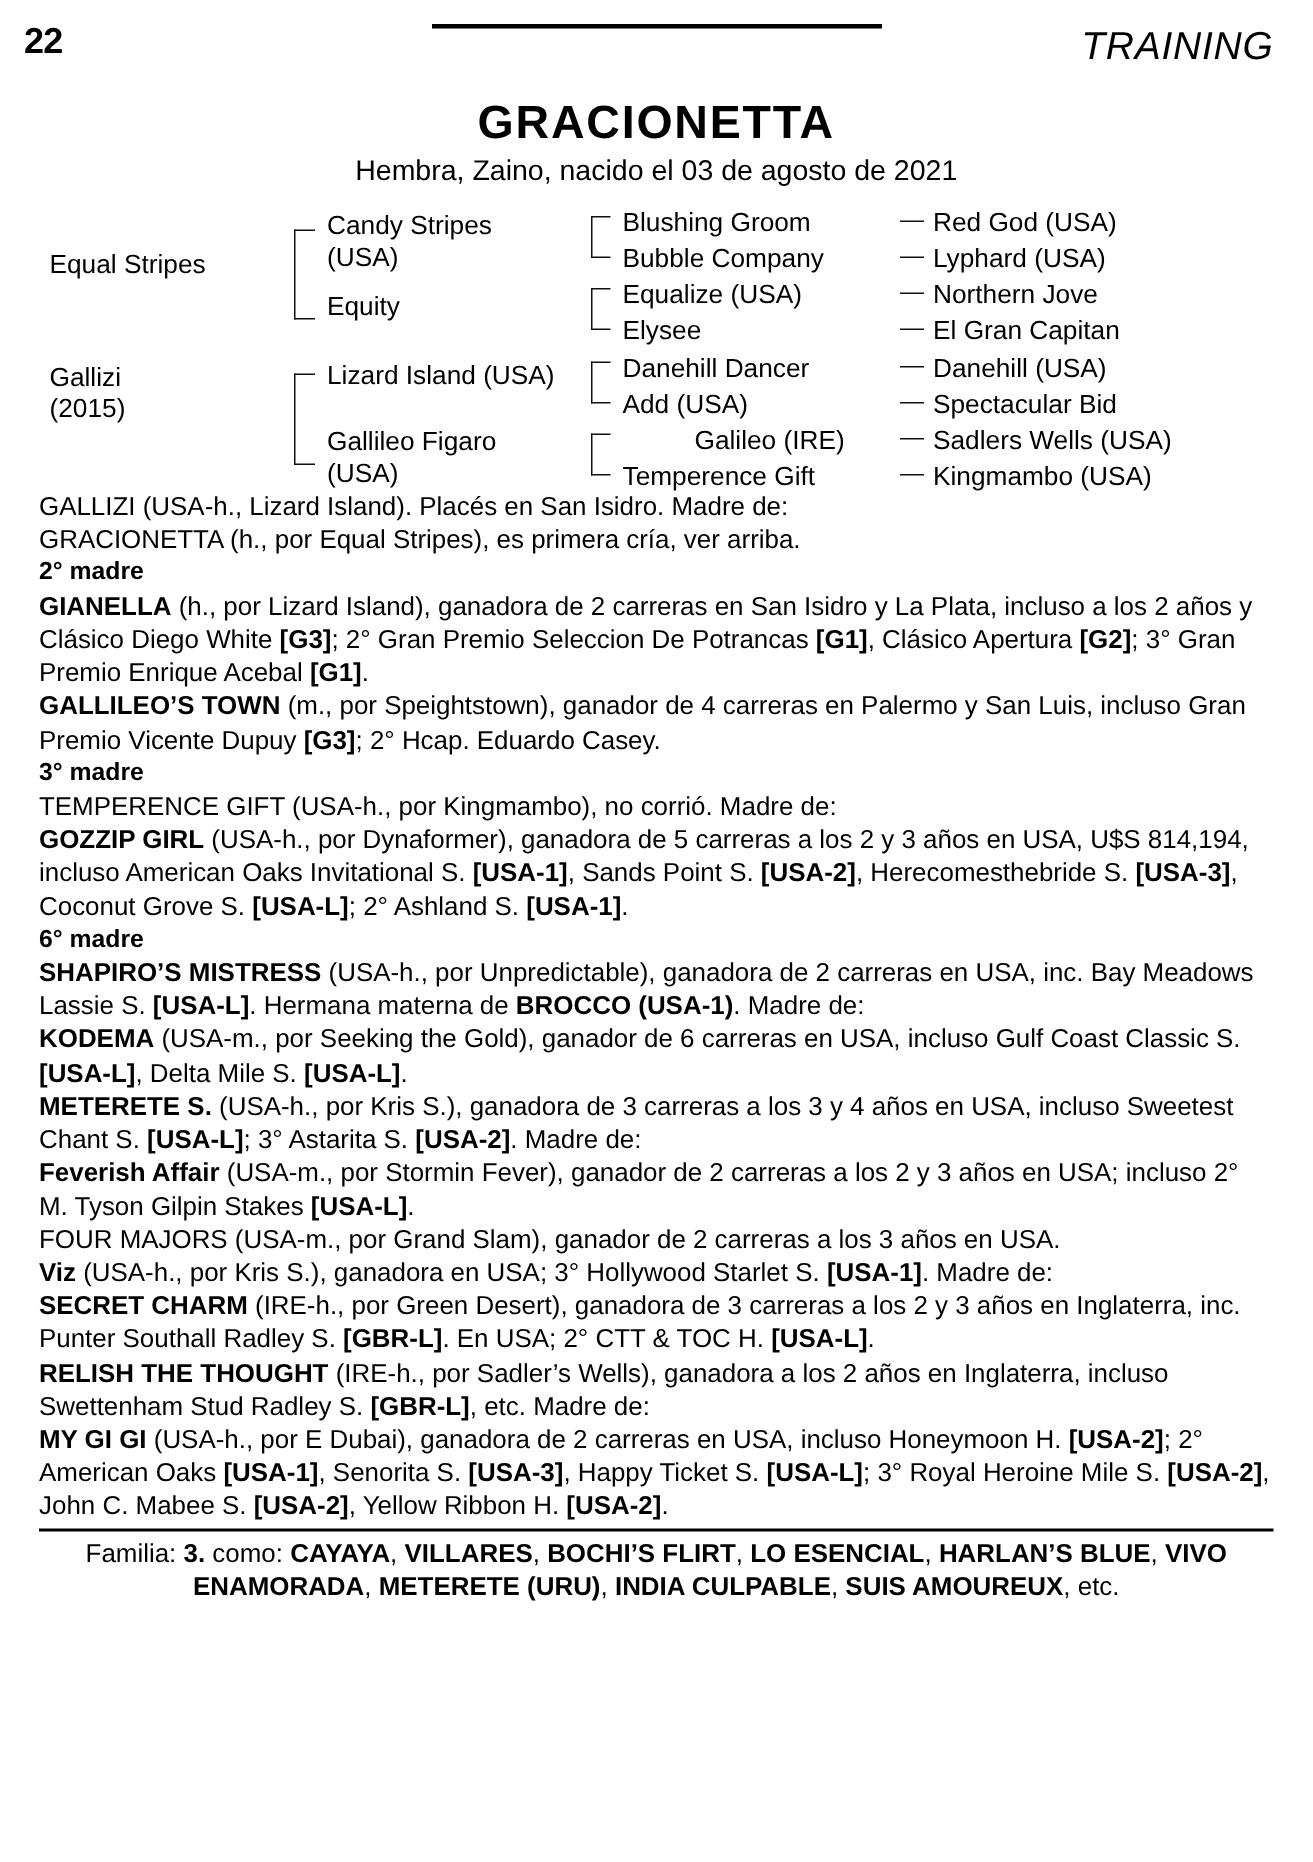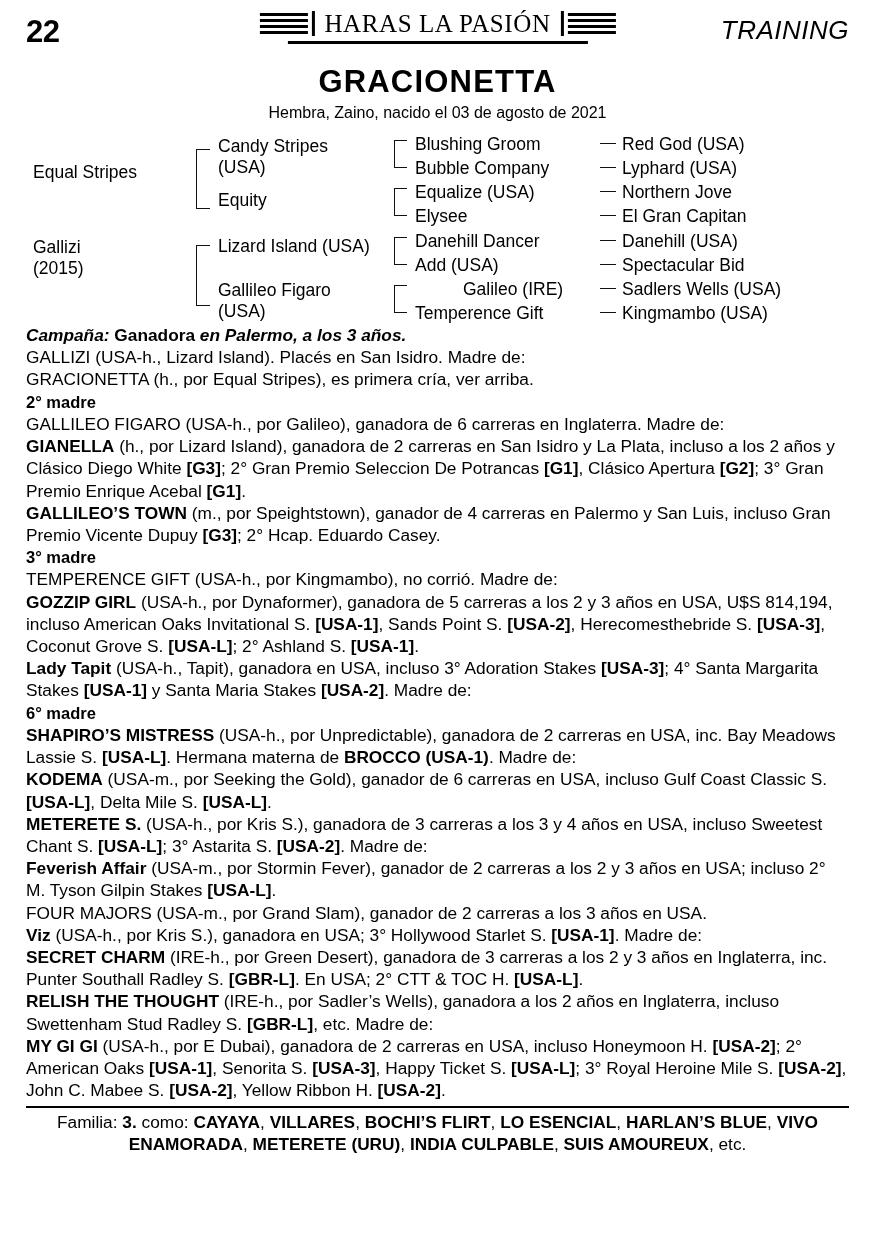--- a/index.html
+++ b/index.html
@@ -25,23 +25,23 @@
 
   
   .header {
     position: relative;
     height: 56px;
     padding: 0 22px;
     box-sizing: border-box;
   }
   .page-num {
     position: absolute;
-    left: 26px;
+    left: 16px;
     top: 14px;
-    font-size: 31px;
+    font-size: 24px;
     font-weight: bold;
     letter-spacing: -0.5px;
   }
   .brand {
     position: absolute;
     left: 50%;
     top: 11px;
     transform: translateX(-50%);
     display: flex;
     flex-direction: column;
@@ -87,21 +87,21 @@
   
   .horse-title {
     text-align: center;
     font-size: 31px;
     font-weight: bold;
     letter-spacing: 1.2px;
     margin-top: 8px;
   }
   .horse-sub {
     text-align: center;
-    font-size: 16px;
+    font-size: 19px;
     margin-top: 4px;
   }
 
   
   .pedigree {
     position: relative;
     margin-top: 10px;
     height: 190px;
     font-size: 17.5px;
   }
@@ -186,37 +186,20 @@
 </style>
 </head>
 <body>
 
 <div class="page">
 
   <div class="header">
     <div class="page-num">22</div>
 
     <div class="brand">
-      <div class="brand-row">
-        <div class="stripes">
-          <div class="bar"></div>
-            <div class="bar"></div>
-            <div class="bar"></div>
-            <div class="bar"></div>
-        </div>
-        <div class="vrule"></div>
-        <div class="brand-name">HARAS LA PASIÓN</div>
-        <div class="vrule"></div>
-        <div class="stripes">
-          <div class="bar"></div>
-            <div class="bar"></div>
-            <div class="bar"></div>
-            <div class="bar"></div>
-        </div>
-      </div>
       <div class="brand-underline"></div>
     </div>
 
     <div class="training">TRAINING</div>
   </div>
 
   <div class="horse-title">GRACIONETTA</div>
   <div class="horse-sub">Hembra, Zaino, nacido el 03 de agosto de 2021</div>
 
   <div class="pedigree">
@@ -263,37 +246,30 @@
       <div class="cell" style="top:50px;"><span class="dash"></span><span>Northern Jove</span></div>
       <div class="cell" style="top:74px;"><span class="dash"></span><span>El Gran Capitan</span></div>
       <div class="cell" style="top:99px;"><span class="dash"></span><span>Danehill (USA)</span></div>
       <div class="cell" style="top:123px;"><span class="dash"></span><span>Spectacular Bid</span></div>
       <div class="cell" style="top:147px;"><span class="dash"></span><span>Sadlers Wells (USA)</span></div>
       <div class="cell" style="top:171px;"><span class="dash"></span><span>Kingmambo (USA)</span></div>
     </div>
   </div>
 
   <div class="body-text">
-    <div class="campana">
-      <span class="it">Campaña:</span>
-      <span class="reg">Ganadora</span>
-      <span class="it">en Palermo, a los 3 años.</span>
-    </div>
 
     <div id="generations-root">
         <p class="e ind0">GALLIZI (USA-h., Lizard Island). Placés en San Isidro. Madre de:</p>
         <p class="e ind1">GRACIONETTA (h., por Equal Stripes), es primera cría, ver arriba.</p>
         <div class="gen-head">2° madre</div>
-        <p class="e ind0">GALLILEO FIGARO (USA-h., por Galileo), ganadora de 6 carreras en Inglaterra. Madre de:</p>
         <p class="e ind2"><b>GIANELLA</b> (h., por Lizard Island), ganadora de 2 carreras en San Isidro y La Plata, incluso a los 2 años y Clásico Diego White <b>[G3]</b>; 2° Gran Premio Seleccion De Potrancas <b>[G1]</b>, Clásico Apertura <b>[G2]</b>; 3° Gran Premio Enrique Acebal <b>[G1]</b>.</p>
         <p class="e ind2"><b>GALLILEO’S TOWN</b> (m., por Speightstown), ganador de 4 carreras en Palermo y San Luis, incluso Gran Premio Vicente Dupuy <b>[G3]</b>; 2° Hcap. Eduardo Casey.</p>
         <div class="gen-head">3° madre</div>
         <p class="e ind0">TEMPERENCE GIFT (USA-h., por Kingmambo), no corrió. Madre de:</p>
         <p class="e ind2"><b>GOZZIP GIRL</b> (USA-h., por Dynaformer), ganadora de 5 carreras a los 2 y 3 años en USA, U$S 814,194, incluso American Oaks Invitational S. <b>[USA-1]</b>, Sands Point S. <b>[USA-2]</b>, Herecomesthebride S. <b>[USA-3]</b>, Coconut Grove S. <b>[USA-L]</b>; 2° Ashland S. <b>[USA-1]</b>.</p>
-        <p class="e ind2"><b>Lady Tapit</b> (USA-h., Tapit), ganadora en USA, incluso 3° Adoration Stakes <b>[USA-3]</b>; 4° Santa Margarita Stakes <b>[USA-1]</b> y Santa Maria Stakes <b>[USA-2]</b>. Madre de:</p>
         <div class="gen-head">6° madre</div>
         <p class="e ind0"><b>SHAPIRO’S MISTRESS</b> (USA-h., por Unpredictable), ganadora de 2 carreras en USA, inc. Bay Meadows Lassie S. <b>[USA-L]</b>. Hermana materna de <b>BROCCO (USA-1)</b>. Madre de:</p>
         <p class="e ind2"><b>KODEMA</b> (USA-m., por Seeking the Gold), ganador de 6 carreras en USA, incluso Gulf Coast Classic S. <b>[USA-L]</b>, Delta Mile S. <b>[USA-L]</b>.</p>
         <p class="e ind2"><b>METERETE S.</b> (USA-h., por Kris S.), ganadora de 3 carreras a los 3 y 4 años en USA, incluso Sweetest Chant S. <b>[USA-L]</b>; 3° Astarita S. <b>[USA-2]</b>. Madre de:</p>
         <p class="e ind3"><b>Feverish Affair</b> (USA-m., por Stormin Fever), ganador de 2 carreras a los 2 y 3 años en USA; incluso 2° M. Tyson Gilpin Stakes <b>[USA-L]</b>.</p>
         <p class="e ind3">FOUR MAJORS (USA-m., por Grand Slam), ganador de 2 carreras a los 3 años en USA.</p>
         <p class="e ind2"><b>Viz</b> (USA-h., por Kris S.), ganadora en USA; 3° Hollywood Starlet S. <b>[USA-1]</b>. Madre de:</p>
         <p class="e ind3"><b>SECRET CHARM</b> (IRE-h., por Green Desert), ganadora de 3 carreras a los 2 y 3 años en Inglaterra, inc. Punter Southall Radley S. <b>[GBR-L]</b>. En USA; 2° CTT &amp; TOC H. <b>[USA-L]</b>.</p>
         <p class="e ind3"><b>RELISH THE THOUGHT</b> (IRE-h., por Sadler’s Wells), ganadora a los 2 años en Inglaterra, incluso Swettenham Stud Radley S. <b>[GBR-L]</b>, etc. Madre de:</p>
         <p class="e ind4"><b>MY GI GI</b> (USA-h., por E Dubai), ganadora de 2 carreras en USA, incluso Honeymoon H. <b>[USA-2]</b>; 2° American Oaks <b>[USA-1]</b>, Senorita S. <b>[USA-3]</b>, Happy Ticket S. <b>[USA-L]</b>; 3° Royal Heroine Mile S. <b>[USA-2]</b>, John C. Mabee S. <b>[USA-2]</b>, Yellow Ribbon H. <b>[USA-2]</b>.</p>

